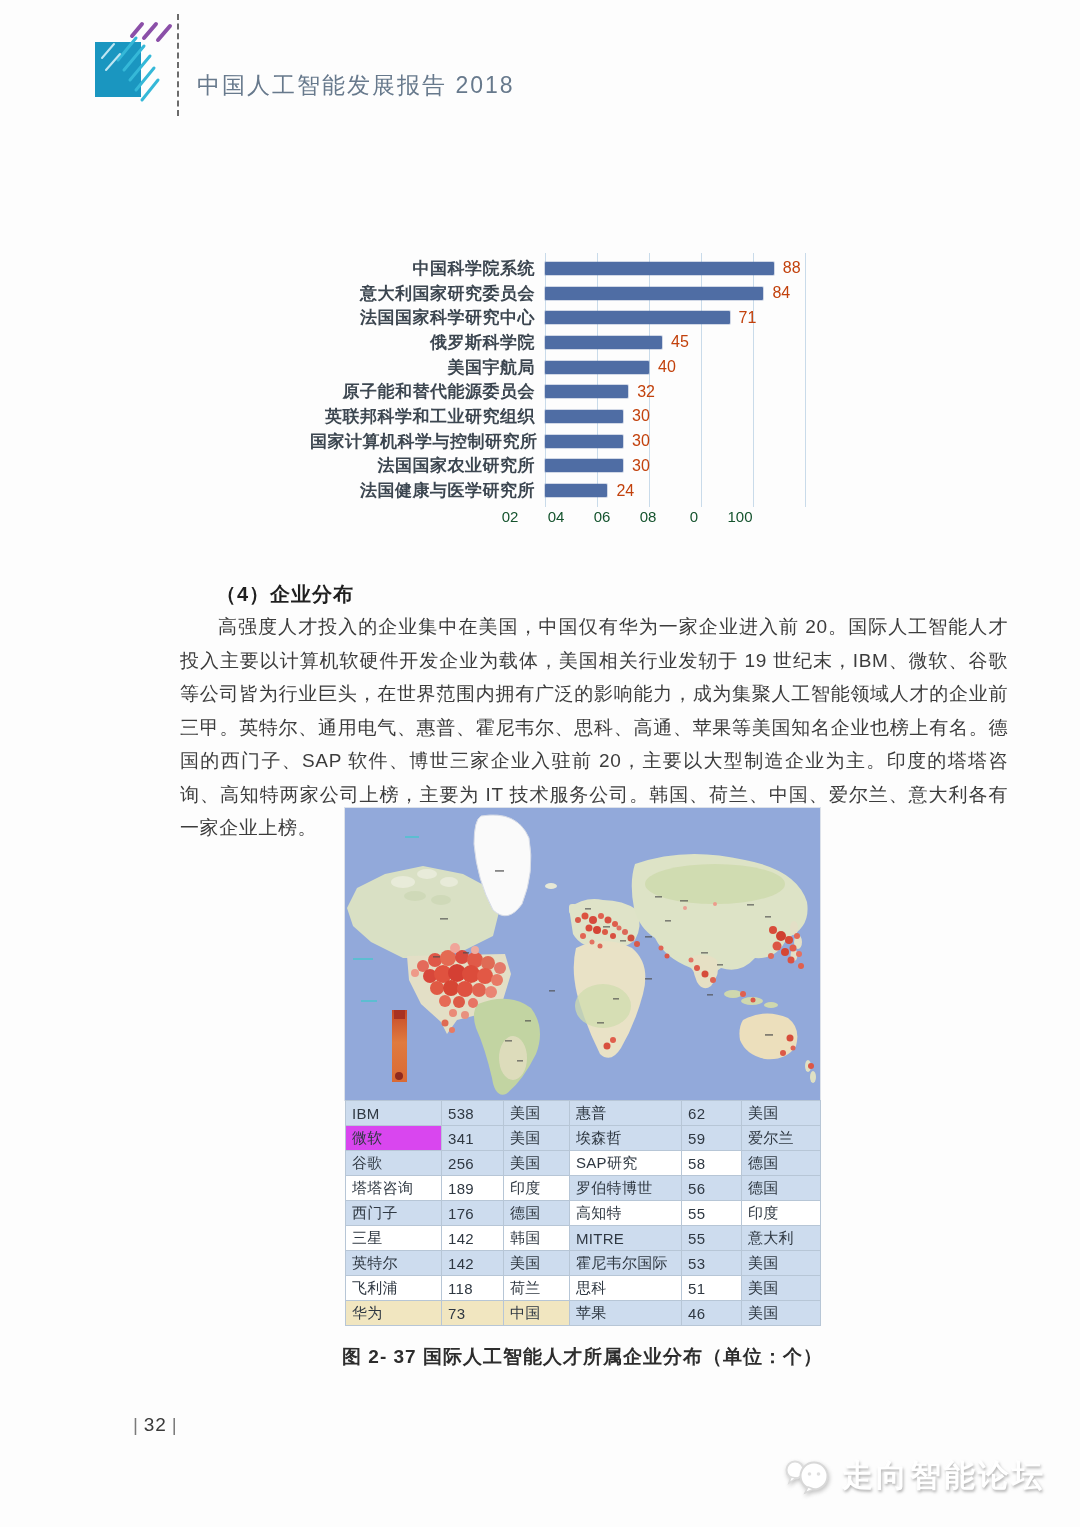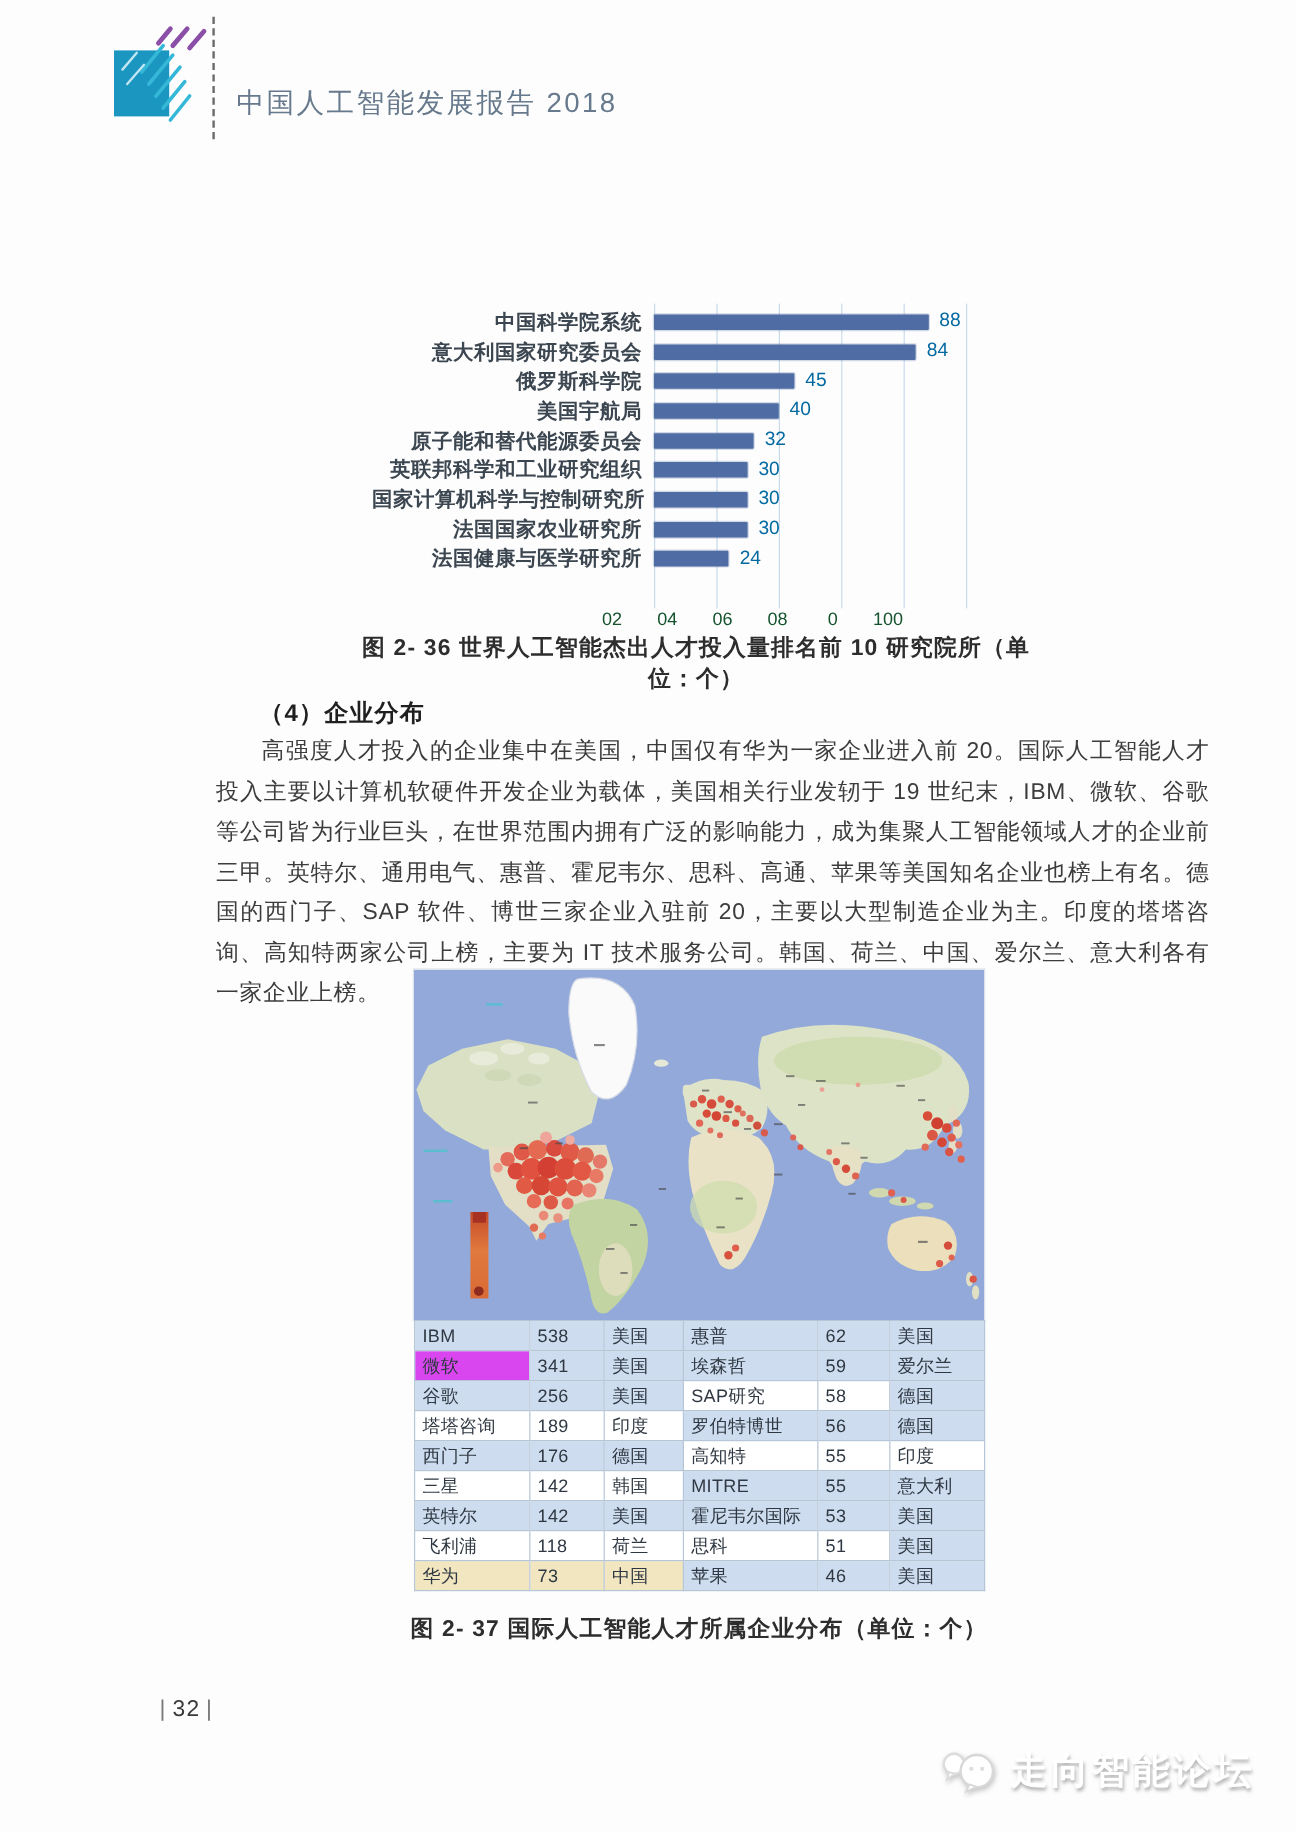--- a/index.html
+++ b/index.html
@@ -23,21 +23,21 @@
   
   .chart{position:absolute;left:310px;top:256px;width:520px;height:300px;}
   .bar-area{position:relative;width:495px;}
   .gridlines{position:absolute;left:235px;top:-3px;width:262px;height:254px;}
   .gridline{position:absolute;top:0;width:1px;height:100%;background:#c9dbea;}
   .bar-row{position:relative;display:flex;align-items:center;height:24.7px;}
   .bar-label{width:225px;text-align:right;font-size:17px;font-weight:700;color:#3c4650;
              letter-spacing:0.5px;white-space:nowrap;}
   .bar-plot{position:relative;margin-left:10px;display:flex;align-items:center;}
   .bar{height:13px;background:#4f6da4;border-radius:1px;box-shadow:0 0 0 1px rgba(79,109,164,.25);}
-  .bar-value{margin-left:9px;font-size:16px;color:#0369a1;}
+  .bar-value{margin-left:9px;font-size:16px;color:#c2410c;}
   .x-axis{position:absolute;left:235px;top:252px;width:262px;height:22px;}
   .x-tick{position:absolute;transform:translateX(-50%);font-size:15px;color:#14532d;}
   .caption{position:absolute;font-weight:700;font-size:19px;color:#2d2d2d;letter-spacing:1px;
            text-align:center;}
   #caption1{left:300px;top:527px;width:560px;}
   #caption2{left:330px;top:1344px;width:505px;}
 
   
   .map{position:absolute;left:345px;top:808px;width:475px;height:292px;outline:1px solid #dde2ea;}
   .map svg{display:block;}
@@ -100,20 +100,27 @@
           </div>
         </div>
         <div class="bar-row">
           <div class="bar-label">意大利国家研究委员会</div>
           <div class="bar-plot">
             <div class="bar" style="width: 218.4px; background: rgb(79, 109, 164);"></div>
             <span class="bar-value">84</span>
           </div>
         </div>
         <div class="bar-row">
+          <div class="bar-label">法国国家科学研究中心</div>
+          <div class="bar-plot">
+            <div class="bar" style="width: 184.6px; background: rgb(79, 109, 164);"></div>
+            <span class="bar-value">71</span>
+          </div>
+        </div>
+        <div class="bar-row">
           <div class="bar-label">俄罗斯科学院</div>
           <div class="bar-plot">
             <div class="bar" style="width: 117px; background: rgb(79, 109, 164);"></div>
             <span class="bar-value">45</span>
           </div>
         </div>
         <div class="bar-row">
           <div class="bar-label">美国宇航局</div>
           <div class="bar-plot">
             <div class="bar" style="width: 104px; background: rgb(79, 109, 164);"></div>
@@ -158,21 +165,20 @@
       </div>
     <div class="x-axis" id="x-axis">
         <span class="x-tick" style="left: -35px;">02</span>
         <span class="x-tick" style="left: 11px;">04</span>
         <span class="x-tick" style="left: 57px;">06</span>
         <span class="x-tick" style="left: 103px;">08</span>
         <span class="x-tick" style="left: 149px;">0</span>
         <span class="x-tick" style="left: 195px;">100</span>
       </div>
   </div>
-  <div class="caption" id="caption1">图 2- 36 世界人工智能杰出人才投入量排名前 10 研究院所（单位：个）</div>
 
   <h3 class="section-heading">（4）企业分布</h3>
   <p class="para" id="p2">高强度人才投入的企业集中在美国，中国仅有华为一家企业进入前 20。国际人工智能人才投入主要以计算机软硬件开发企业为载体，美国相关行业发轫于 19 世纪末，IBM、微软、谷歌等公司皆为行业巨头，在世界范围内拥有广泛的影响能力，成为集聚人工智能领域人才的企业前三甲。英特尔、通用电气、惠普、霍尼韦尔、思科、高通、苹果等美国知名企业也榜上有名。德国的西门子、SAP 软件、博世三家企业入驻前 20，主要以大型制造企业为主。印度的塔塔咨询、高知特两家公司上榜，主要为 IT 技术服务公司。韩国、荷兰、中国、爱尔兰、意大利各有一家企业上榜。</p>
 
   <div class="map">
     <svg width="475" height="292" viewBox="0 0 475 292">
       <rect width="475" height="292" fill="#92a9da"></rect>
       <g>
 
         <path d="M2,100 L12,80 L40,66 L78,58 L118,66 L148,82 L154,104 L148,128 L120,142 L92,150 L58,150 L26,134 L8,118 Z" fill="#d9e0c4"></path>

